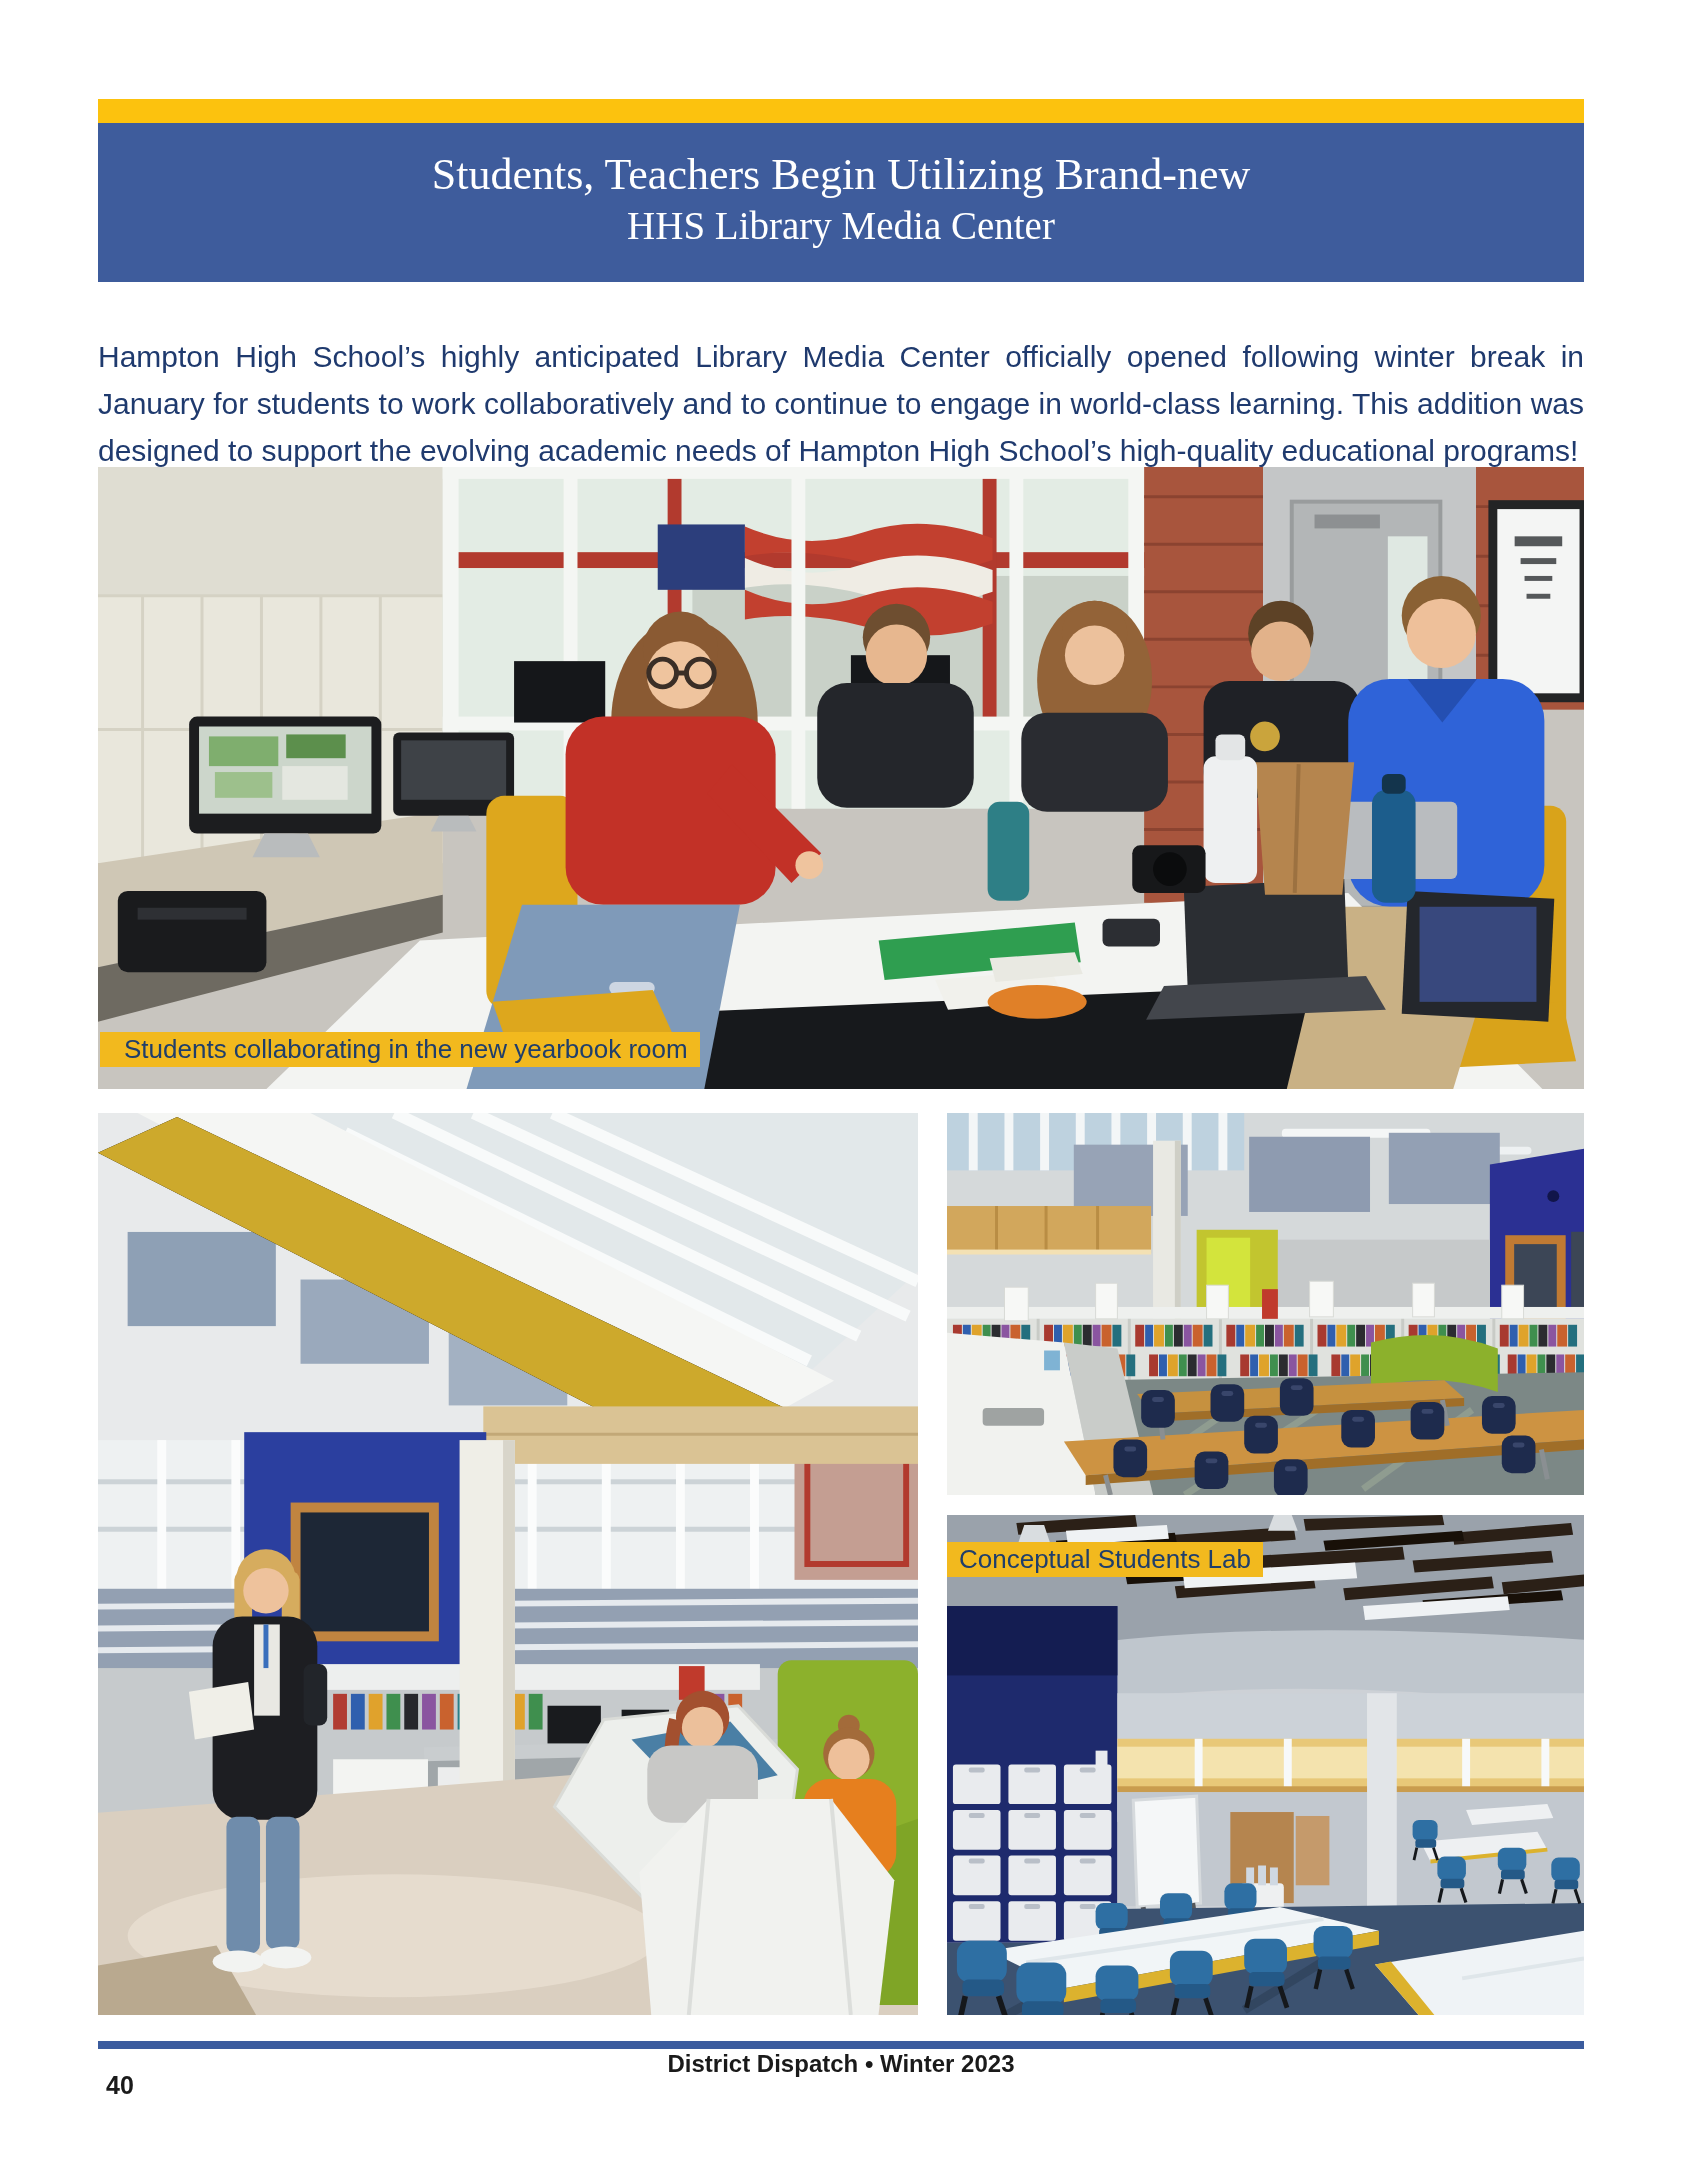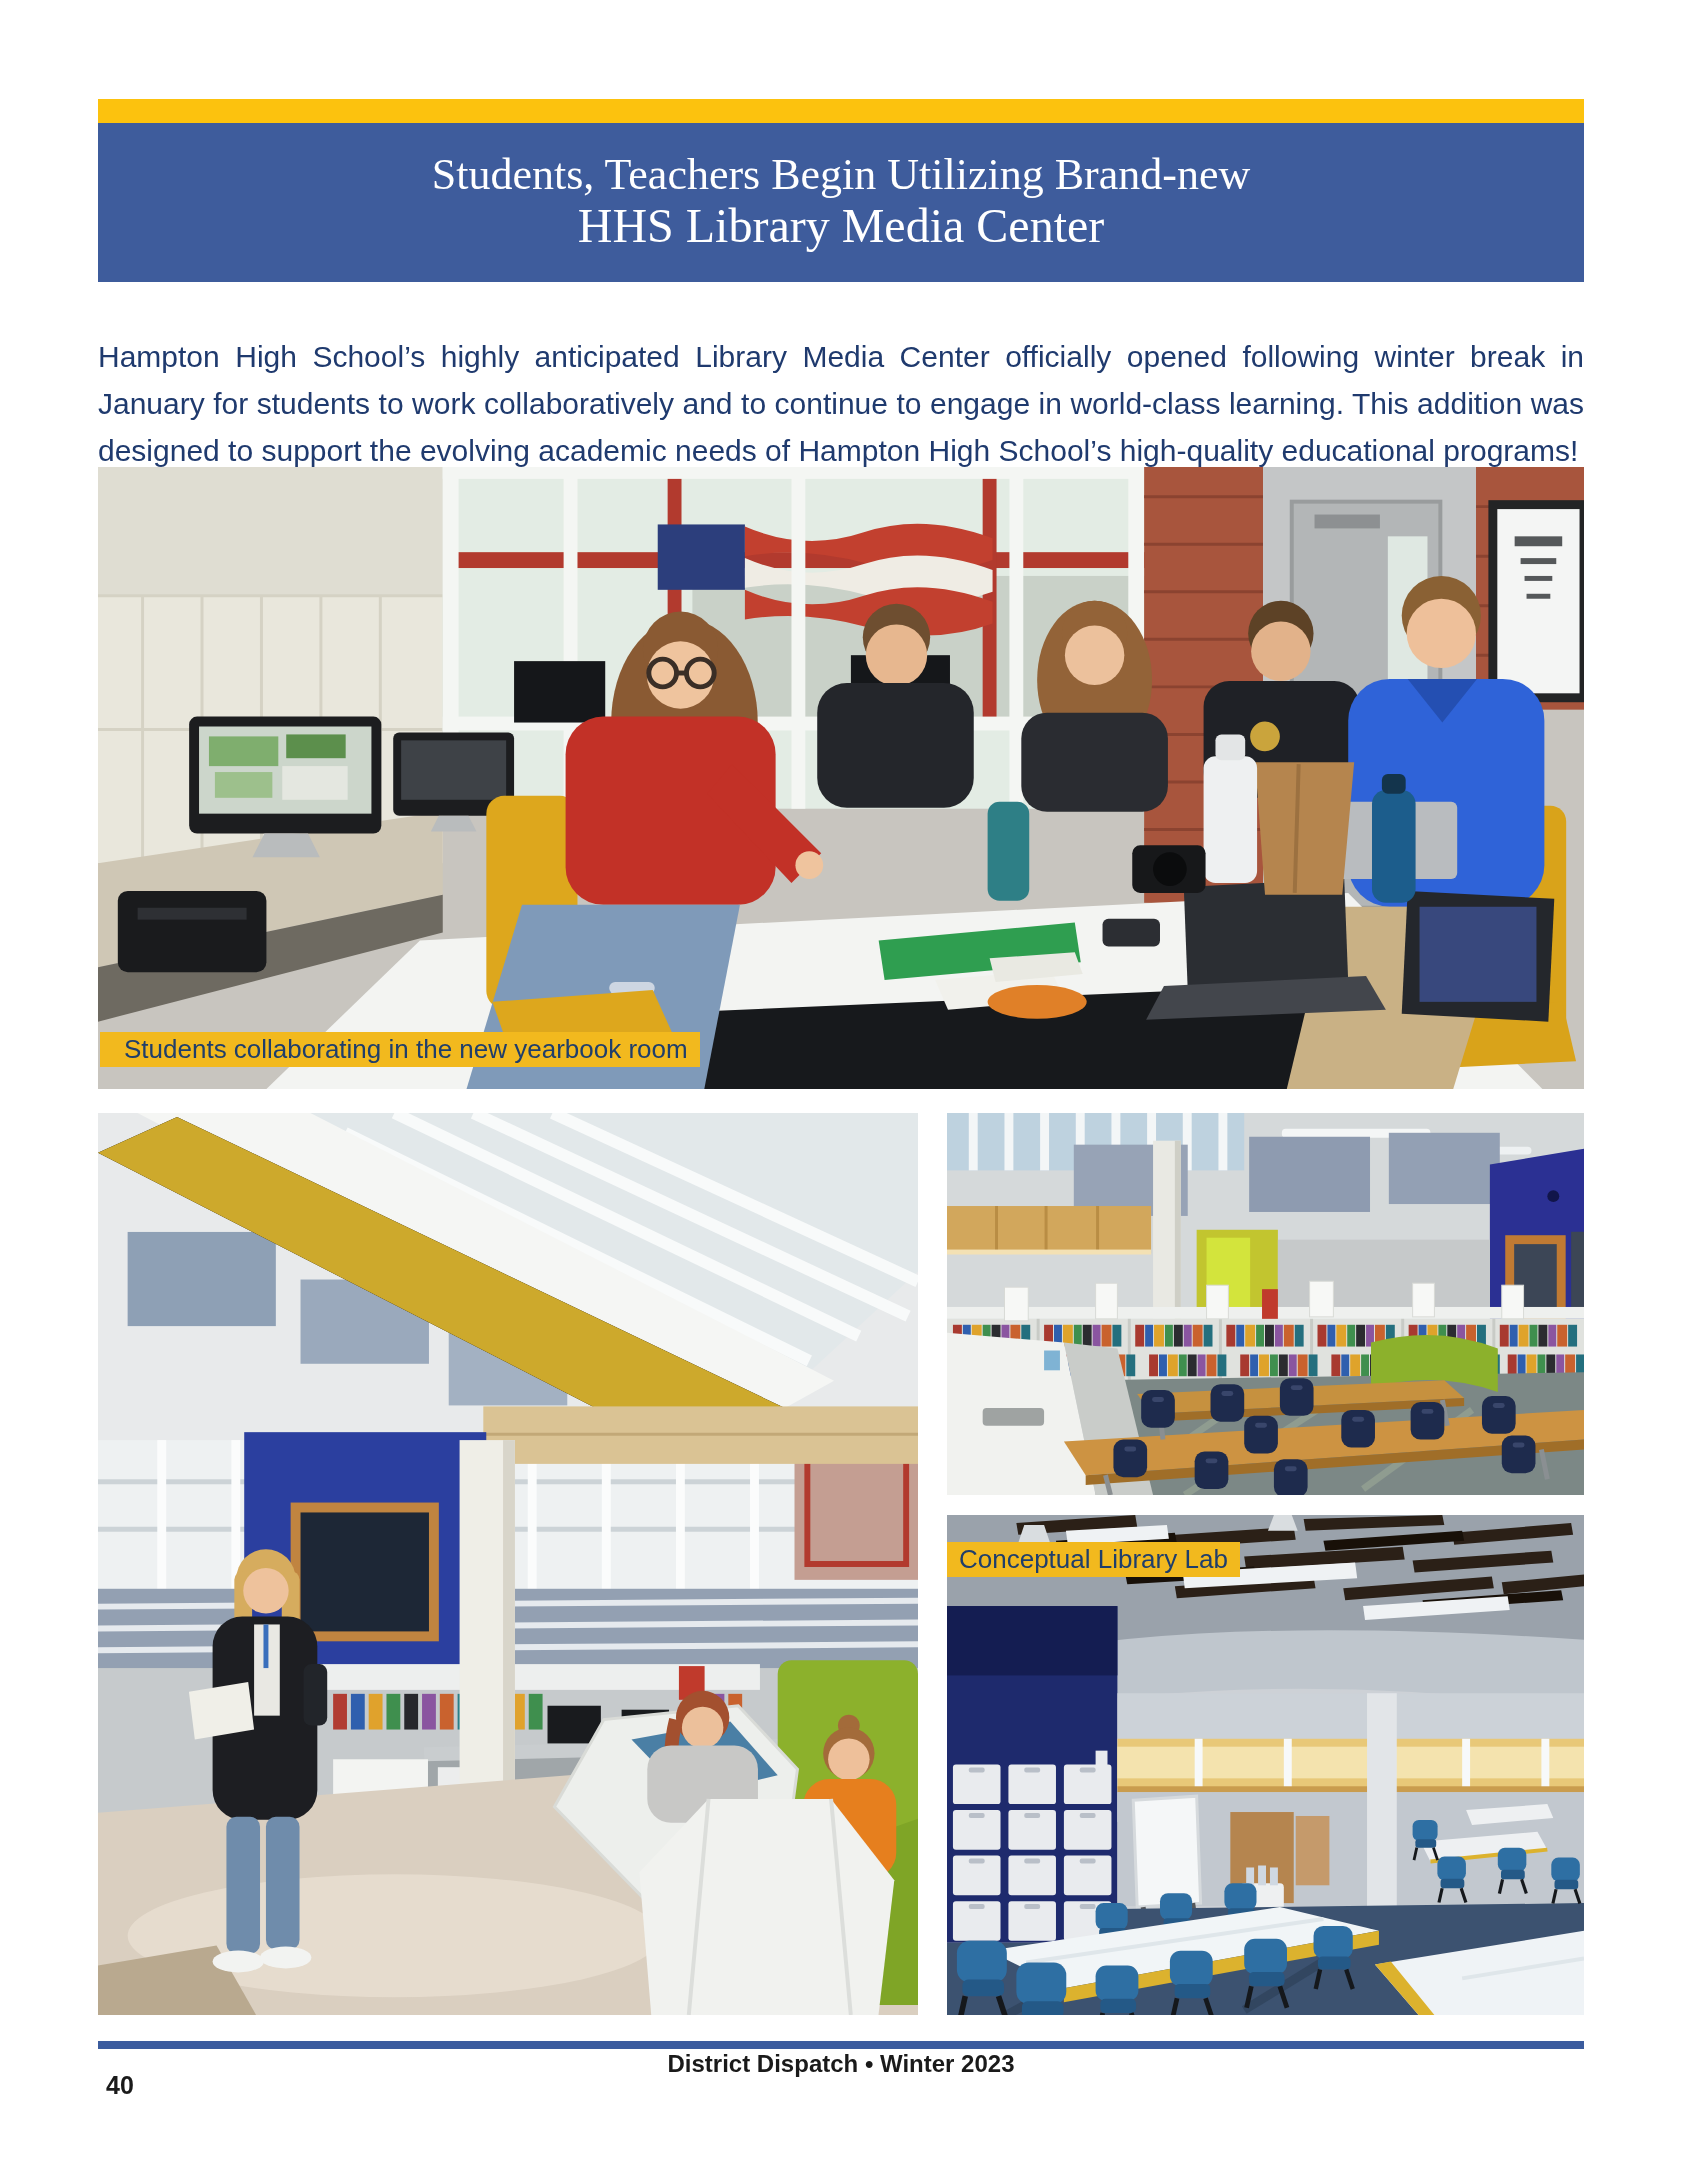--- a/index.html
+++ b/index.html
@@ -4,21 +4,21 @@
 <style>
   html,body{margin:0;padding:0;background:#ffffff;}
   .page{position:relative;width:1683px;height:2178px;background:#ffffff;
         font-family:"Liberation Sans",sans-serif;overflow:hidden;}
   .abs{position:absolute;}
 
   #gold-bar{left:98px;top:99px;width:1486px;height:24px;background:var(--gold,#FCC20E);}
   #banner{left:98px;top:123px;width:1486px;height:159px;background:var(--banner-blue,#3E5C9C);
           color:#fff;text-align:center;font-family:"Liberation Serif",serif;font-weight:normal;}
   #banner .t1{padding-top:26px;font-size:44px;line-height:51px;}
-  #banner .t2{font-size:48px;line-height:51px;}
+  #banner .t2{font-size:39px;line-height:51px;}
 
   #intro{left:98px;top:303px;width:1486px;font-size:30px;line-height:47px;
          color:var(--body-text-blue,#1F3A6E);text-align:justify;}
 
   figure.photo{position:absolute;margin:0;overflow:hidden;background:#d8d8d4;}
   figure.photo svg{display:block;width:100%;height:100%;}
   #photo-yearbook{left:98px;top:467px;width:1486px;height:622px;}
   #photo-commons{left:98px;top:1113px;width:820px;height:902px;}
   #photo-stacks{left:947px;top:1113px;width:637px;height:382px;}
   #photo-lab{left:947px;top:1515px;width:637px;height:500px;}
@@ -574,21 +574,21 @@
         <use href="#bchair" transform="translate(225 440) scale(1.2)"></use>
         <use href="#bchair" transform="translate(300 428) scale(1.2)"></use>
         <use href="#bchair" transform="translate(370 415) scale(1.1)"></use>
         <use href="#bchair" transform="translate(10 430) scale(1.4)"></use>
         <use href="#bchair" transform="translate(70 452) scale(1.4)"></use>
         <polygon points="432,454 643,420 643,505 476,505" fill="#eff3f6"></polygon>
         <polygon points="432,454 448,451 492,505 476,505" fill="#dcb22e"></polygon>
         <line x1="520" y1="468" x2="643" y2="448" stroke="#dfe6ea" stroke-width="4"></line>
       </g>
     </svg>
-    <figcaption class="caption" id="cap-lab">Conceptual Library Lab</figcaption>
+    <figcaption class="caption" id="cap-lab">Conceptual Students Lab</figcaption>
   </figure>
 
   <div class="abs" id="footer-rule"></div>
   <div class="abs" id="footer-publication">District Dispatch • Winter 2023</div>
   <div class="abs" id="footer-page-number">40</div>
 
 </div>
 
 
 </body></html>

